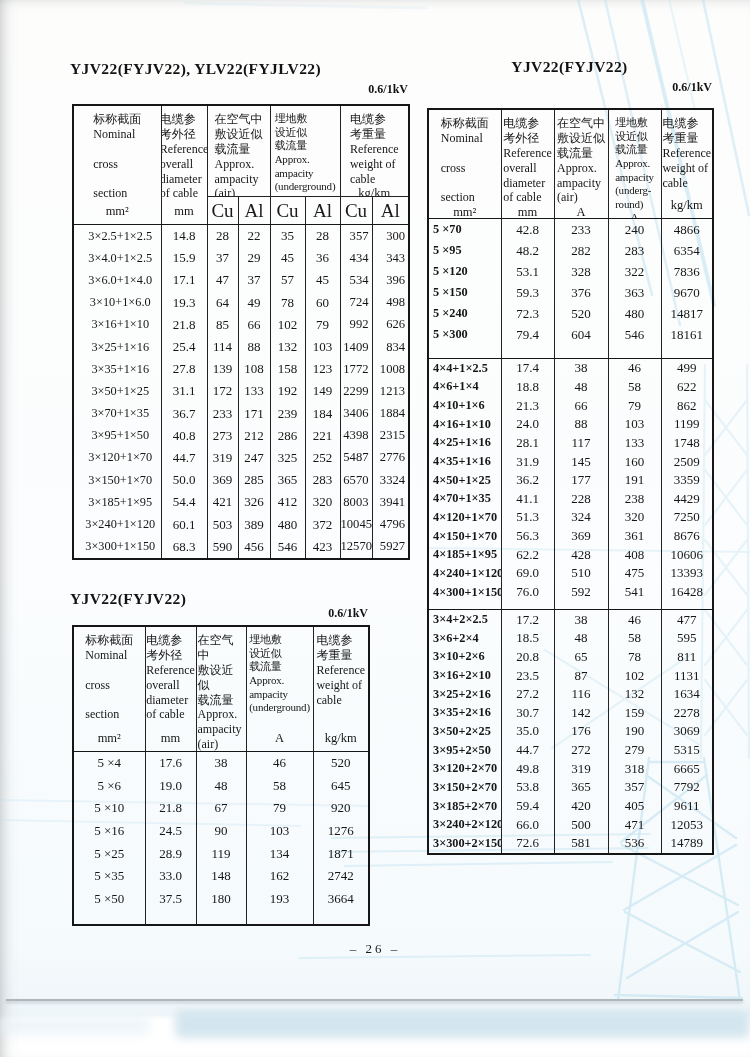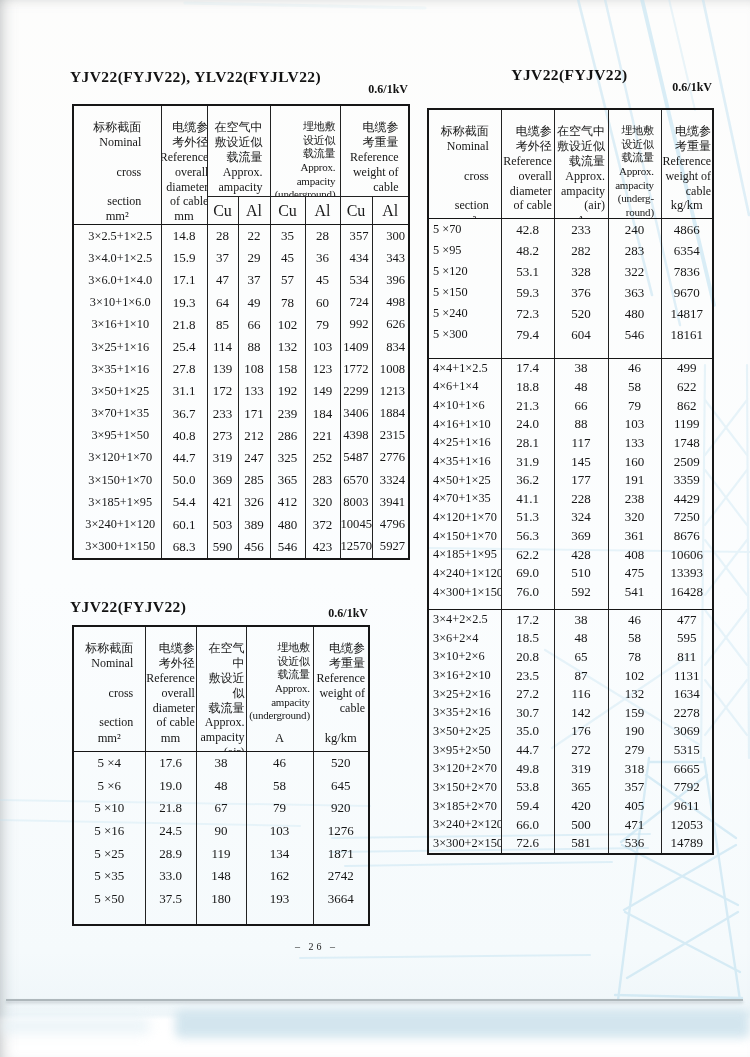--- a/index.html
+++ b/index.html
@@ -4,65 +4,65 @@
 <style>
   html,body{margin:0;padding:0;background:#ffffff;}
   .page{
     position:relative;width:750px;height:1057px;overflow:hidden;
     font-family:"Liberation Serif","DejaVu Serif",serif;color:#1a1a1a;
     background:linear-gradient(180deg,#fdfdfc 0%,#fbfdfe 55%,#f5fafc 90%,#eff6f9 96%,#ffffff 96.5%,#ffffff 100%);
     box-shadow:inset 12px 0 16px -12px rgba(110,116,120,.5), inset 0 10px 14px -12px rgba(140,146,150,.35);
   }
   .wm{position:absolute;left:0;top:0;z-index:0;pointer-events:none;}
 
-  .doc-title{position:absolute;z-index:2;font-size:15.5px;font-weight:bold;letter-spacing:.4px;color:#121212;white-space:nowrap;margin-top:8px;}
+  .doc-title{position:absolute;z-index:2;font-size:15.5px;font-weight:bold;letter-spacing:.4px;color:#121212;white-space:nowrap;}
   .voltage{position:absolute;z-index:2;font-size:12px;font-weight:600;color:#121212;}
 
   table{position:absolute;z-index:2;border-collapse:collapse;table-layout:fixed;background:transparent;border:2px solid #161616;}
   th,td{border-left:1px solid #222;border-right:1px solid #222;border-top:none;border-bottom:none;
         padding:0;font-weight:normal;overflow:hidden;}
   td{font-size:13px;text-align:center;vertical-align:middle;color:#161616;}
   th{vertical-align:top;}
 
   .vwrap{display:flex;flex-direction:column;justify-content:space-between;align-items:center;box-sizing:border-box;padding:6px 1px 5px;}
-  .hlabel{white-space:pre-line;font-size:12px;line-height:1.24;text-align:right;color:#161616;margin-top:8px;}
+  .hlabel{white-space:pre-line;font-size:12px;line-height:1.24;text-align:left;color:#161616;}
   .hunit{font-size:12.5px;color:#161616;}
   th.ug .hlabel{font-size:11px;letter-spacing:-.2px;}
 
   
   #t1{left:72px;top:104px;width:336px;}
   #t1 th.tall{border-bottom:1.8px solid #161616;}
   #t1 th.tall .vwrap{height:118px;}
   #t1 th.grp{border-bottom:1px solid #222;}
   #t1 th.grp .vwrap{height:89px;}
-  #t1 tr.h2 th{border-bottom:1.8px solid #161616;height:27px;font-size:16px;vertical-align:middle;text-align:center;}
+  #t1 tr.h2 th{border-bottom:1.8px solid #161616;height:27px;font-size:19px;vertical-align:middle;text-align:center;}
   #t1 tbody td{height:22.2px;}
   #t1 td.c0{text-align:center;padding-left:6px;font-size:12.3px;}
   #t1 td.c6,#t1 td.c7{text-align:right;padding-right:3px;font-size:12.6px;}
 
   
   #t2{left:72px;top:625px;width:296px;}
   #t2 thead th{border-bottom:1.8px solid #161616;}
   #t2 thead .vwrap{height:124px;}
   #t2 tbody td{height:22.6px;}
   #t2 tr.tailgap td{height:14px;}
 
   
   #t3{left:427px;top:108px;width:285px;}
   #t3 thead th{border-bottom:1.8px solid #161616;}
   #t3 thead .vwrap{height:108px;}
-  #t3 td.c0{text-align:left;padding-left:4px;font-size:12.3px;}
+  #t3 td.c0{text-align:left;padding-left:4px;font-size:12.3px;font-weight:bold;}
   #t3 tr.s1 td{height:21px;}
   #t3 tr.s2 td,#t3 tr.s3 td{height:18.65px;}
   #t3 tr.gap td{border-bottom:1.6px solid #161616;}
   #t3 tr.gap1 td{height:13px;}
   #t3 tr.gap2 td{height:8px;}
 
-  .page-number{position:absolute;z-index:2;left:295px;top:941px;width:160px;
-               font-size:10px;letter-spacing:3px;color:#1a1a1a;}
+  .page-number{position:absolute;z-index:2;left:295px;top:941px;width:160px;text-align:center;
+               font-size:13px;letter-spacing:3px;color:#1a1a1a;}
 
   .page-edge{position:absolute;z-index:3;left:6px;top:999px;width:737px;height:2px;background:#aeb7bb;
              box-shadow:0 2px 3px rgba(150,160,165,.5);}
   .blotch{position:absolute;z-index:1;border-radius:6px;}
   .b1{left:175px;top:1010px;width:575px;height:28px;background:#cfe3ed;filter:blur(5px);opacity:.9;}
   .b2{left:0px;top:1018px;width:150px;height:16px;background:#e2eff5;filter:blur(6px);opacity:.65;}
 </style>
 </head>
 <body>
 

